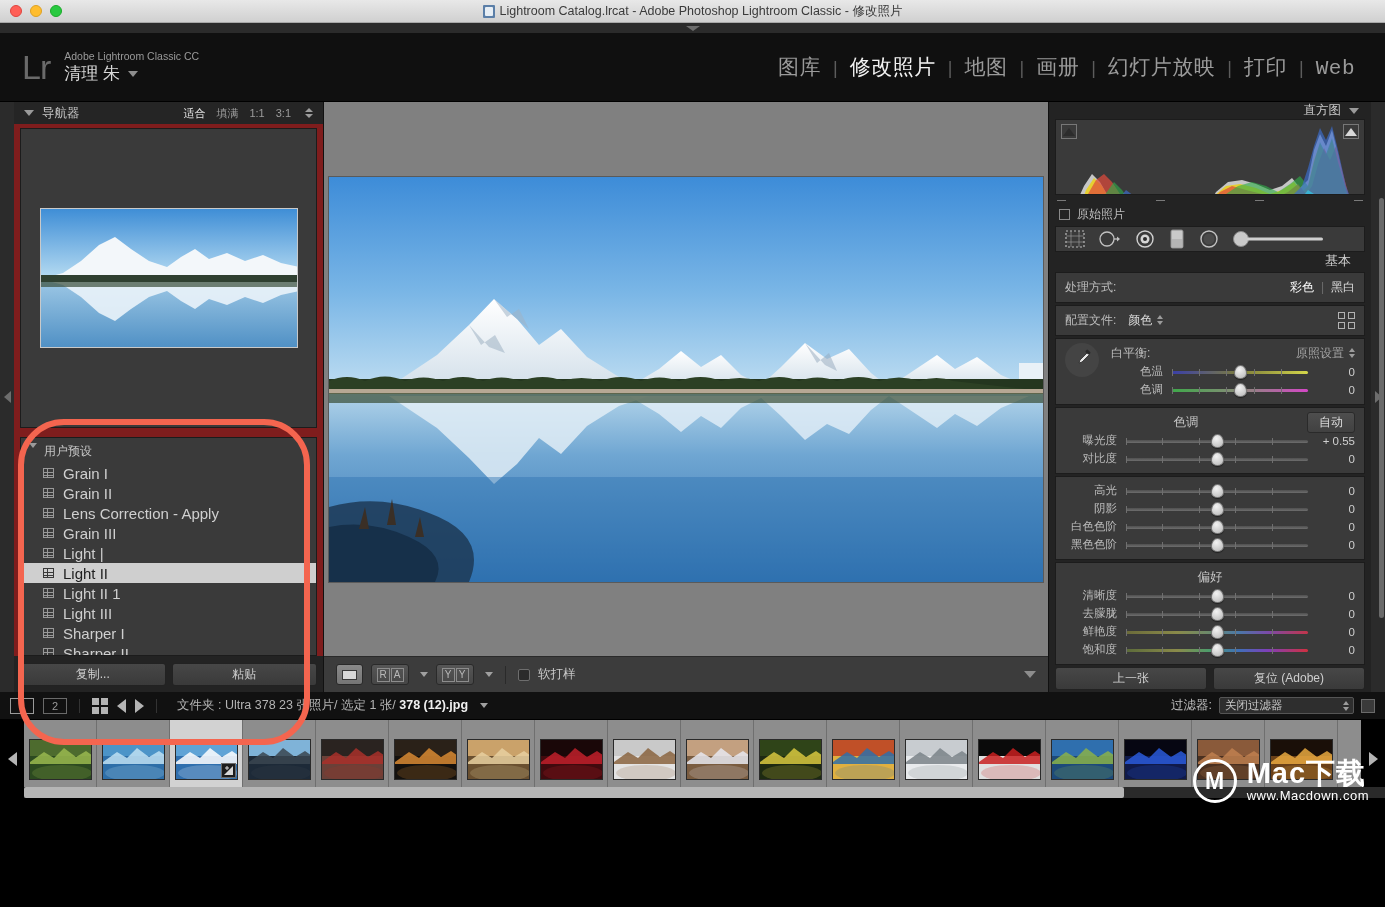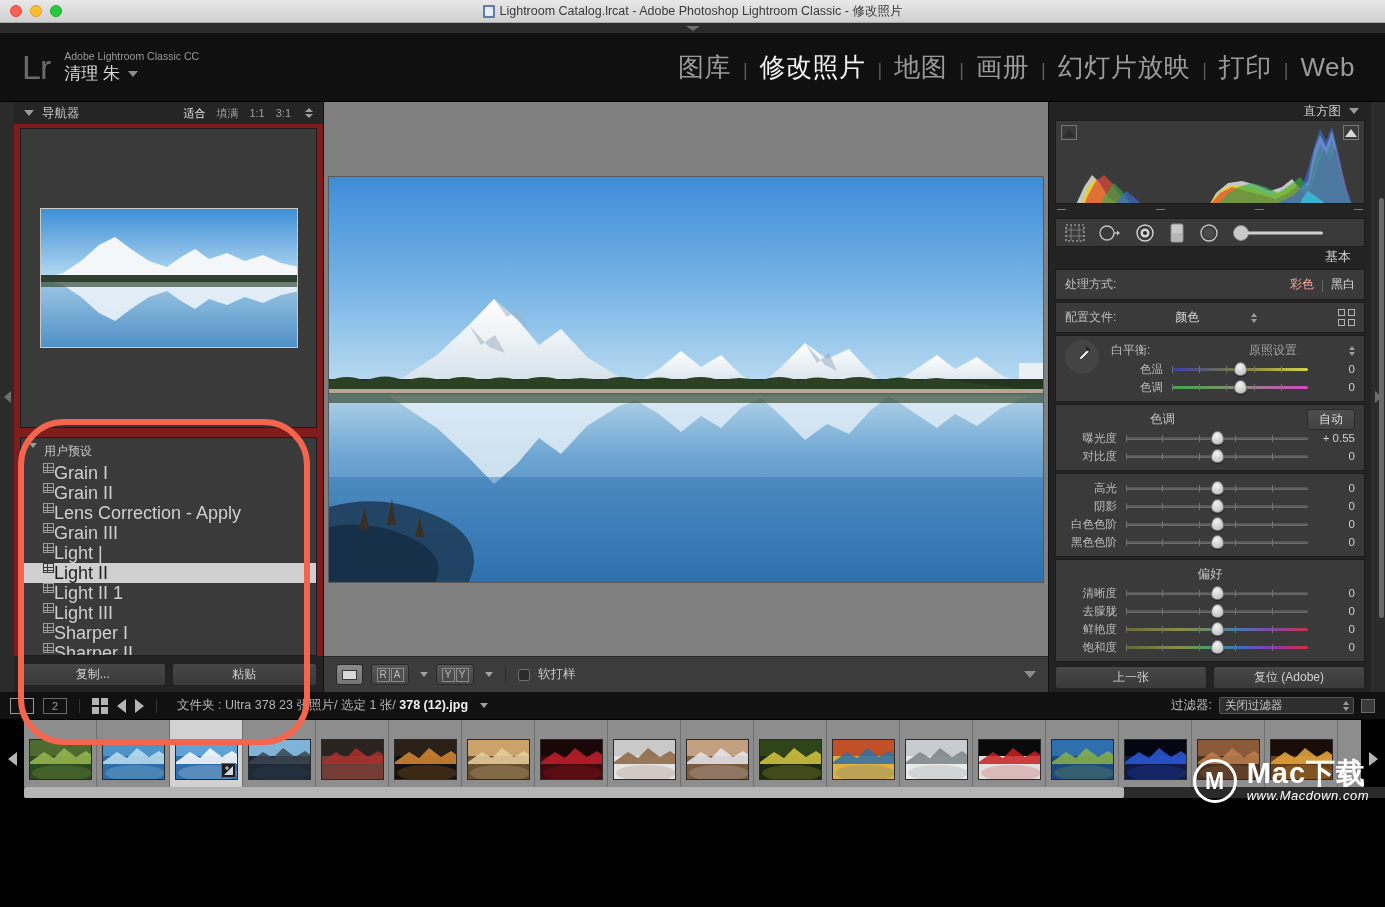--- a/index.html
+++ b/index.html
@@ -62,22 +62,23 @@
   }
   .identity{ line-height:1.25; }
   .identity .small{ font-size:10.5px; color:#9a9a9a; }
   .identity .big{ font-size:17px; color:#d8d8d8; display:flex; align-items:center; gap:8px; }
   .identity .big .caret{
     width:0;height:0;border-left:5px solid transparent;border-right:5px solid transparent;
     border-top:6px solid #8d8d8d;
   }
   .modules{ margin-left:auto; display:flex; align-items:baseline; }
   .module{
-    font-size:26px; color:#9a9a9a; padding:0 12px; cursor:pointer;
+    font-size:21px; color:#9a9a9a; padding:0 12px; cursor:pointer;
     letter-spacing:0.5px;
+    font-family:Liberation Mono, monospace;
   }
   .module.active{ color:#f2f2f2; }
   .msep{ color:#5c5c5c; font-size:18px; }
 
   
   .workspace{
     position:absolute; top:79px; left:0; right:0; bottom:117px;
     display:flex;
   }
 
@@ -131,22 +132,22 @@
   }
   .presets-head{
     display:flex; align-items:flex-start; padding:5px 8px 3px 8px;
     font-size:12px; color:#c6c6c6;
   }
   .presets-head .tri{
     width:0;height:0;border-left:4px solid transparent;border-right:4px solid transparent;
     border-top:5px solid #9a9a9a; margin-right:7px;
   }
   .preset-row{
-    height:20px; display:flex; align-items:flex-start; padding-left:22px;
-    font-size:18px; color:#cfcfcf; cursor:pointer;
+    height:20px; display:flex; align-items:center; gap:9px; padding-left:22px;
+    font-size:15px; color:#cfcfcf; cursor:pointer;
   }
   .preset-row.selected{ background:#cfcfcf; color:#1e1e1e; }
   .p-icon{
     width:11px; height:10px; border:1px solid #9a9a9a; flex:0 0 11px;
     background:
       linear-gradient(#9a9a9a,#9a9a9a) left 0 top 3px/100% 1px no-repeat,
       linear-gradient(#9a9a9a,#9a9a9a) left 0 top 6px/100% 1px no-repeat,
       linear-gradient(#9a9a9a,#9a9a9a) left 3px top 0/1px 100% no-repeat;
   }
   .preset-row.selected .p-icon{ border-color:#3a3a3a;
@@ -254,26 +255,26 @@
   .tool{ cursor:pointer; display:flex; align-items:center; }
 
   .section-head{
     height:24px; display:flex; align-items:center; justify-content:flex-end;
     padding:0 12px; gap:8px; font-size:13px; color:#d0d0d0;
   }
   .block{
     margin:2px 6px 0 6px; background:#3a3a3a; border:1px solid #1c1c1c; padding:5px 0;
   }
   .row{
-    display:flex; align-items:center; height:19px; padding:0 9px; font-size:12px;gap:47px;
+    display:flex; align-items:center; height:19px; padding:0 9px; font-size:12px;
   }
   .row .lbl{ color:#bdbdbd; }
   .row .val{ margin-left:auto; color:#a3a3a3; }
   .seg{ margin-left:auto; display:flex; align-items:center; gap:7px; color:#dcdcdc; }
-  .seg .on{ color:#fca5a5; }
+  .seg .on{ color:#ffffff; }
   .seg .bar{ color:#6d6d6d; }
   .stepper2{ display:inline-flex; flex-direction:column; gap:2px; margin-left:5px; vertical-align:middle;}
   .stepper2 i{ width:0;height:0;border-left:3.5px solid transparent;border-right:3.5px solid transparent;}
   .stepper2 i.up{ border-bottom:4px solid #9c9c9c; }
   .stepper2 i.dn{ border-top:4px solid #9c9c9c; }
   .grid4{
     margin-left:auto; display:grid; grid-template-columns:7px 7px; gap:3px;
   }
   .grid4 i{ width:7px;height:7px;border:1px solid #b2b2b2; display:block;}
 
@@ -641,20 +642,24 @@
           </div>
         <div class="clip-tri right" style="right:5px;">
             <i></i>
           </div>
       </div>
       <div class="histo-ticks">
         <span></span>
           <span></span>
           <span></span>
           <span></span>
+      </div>
+      <div class="orig-row">
+        <span class="chk-sm"></span>
+        <span>原始照片</span>
       </div>
 
       <div class="toolstrip">
         <span class="tool">
           <svg width="22" height="20" viewBox="0 0 22 20">
               <rect x="2" y="2" width="18" height="16" fill="none" stroke="#b9b9b9" stroke-width="1.2" stroke-dasharray="2 2"></rect>
               <path d="M7 2 v16 M15 2 v16 M2 7 h18 M2 13 h18" stroke="#9a9a9a" stroke-width="0.7"></path>
             </svg>
         </span>
         <span class="tool">
@@ -1081,17 +1086,17 @@
       </div>
       <div class="fs-scroll">
         <div class="thumbbar"></div>
       </div>
     </div>
 
     <div class="watermark">
       <span class="wm-circle">M</span>
       <span>
         <span class="wm-t1" style="display:block;">Mac下载</span>
-        <span class="wm-t2" style="display:block;font-style:italic;">www.Macdown.com</span>
+        <span class="wm-t2" style="display:block;">www.Macdown.com</span>
       </span>
     </div>
   </div>
 </div>
 
 </body></html>

